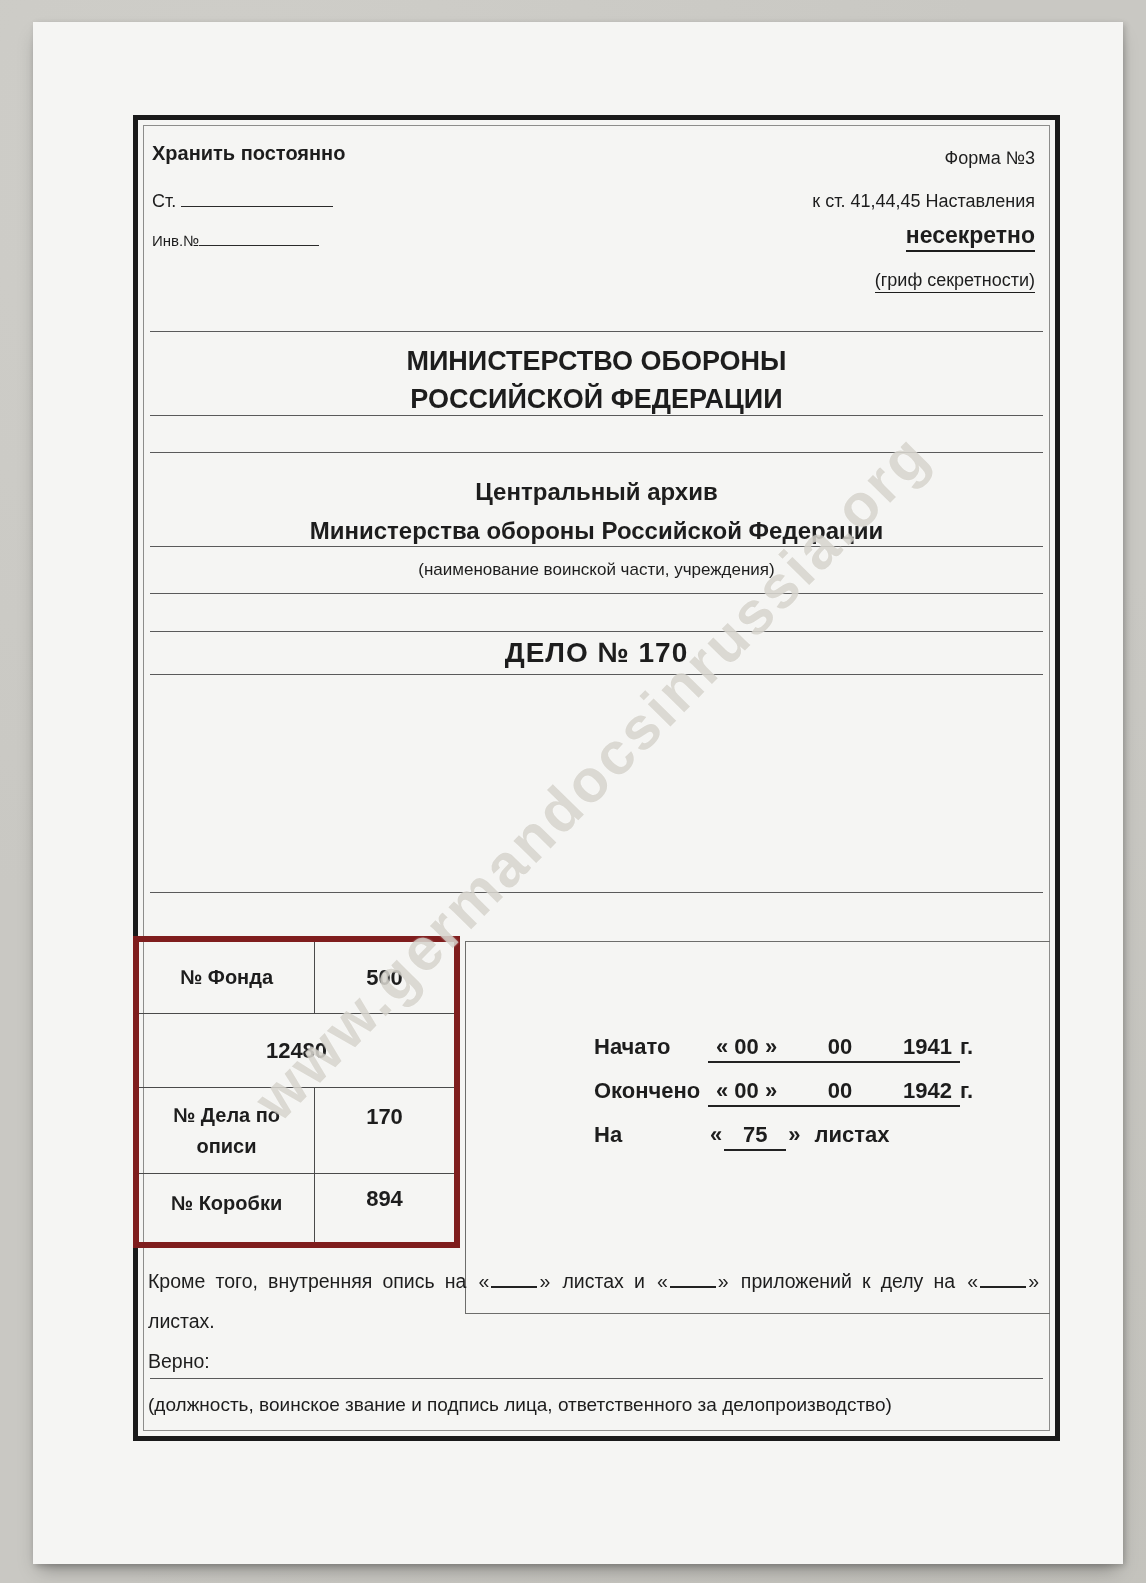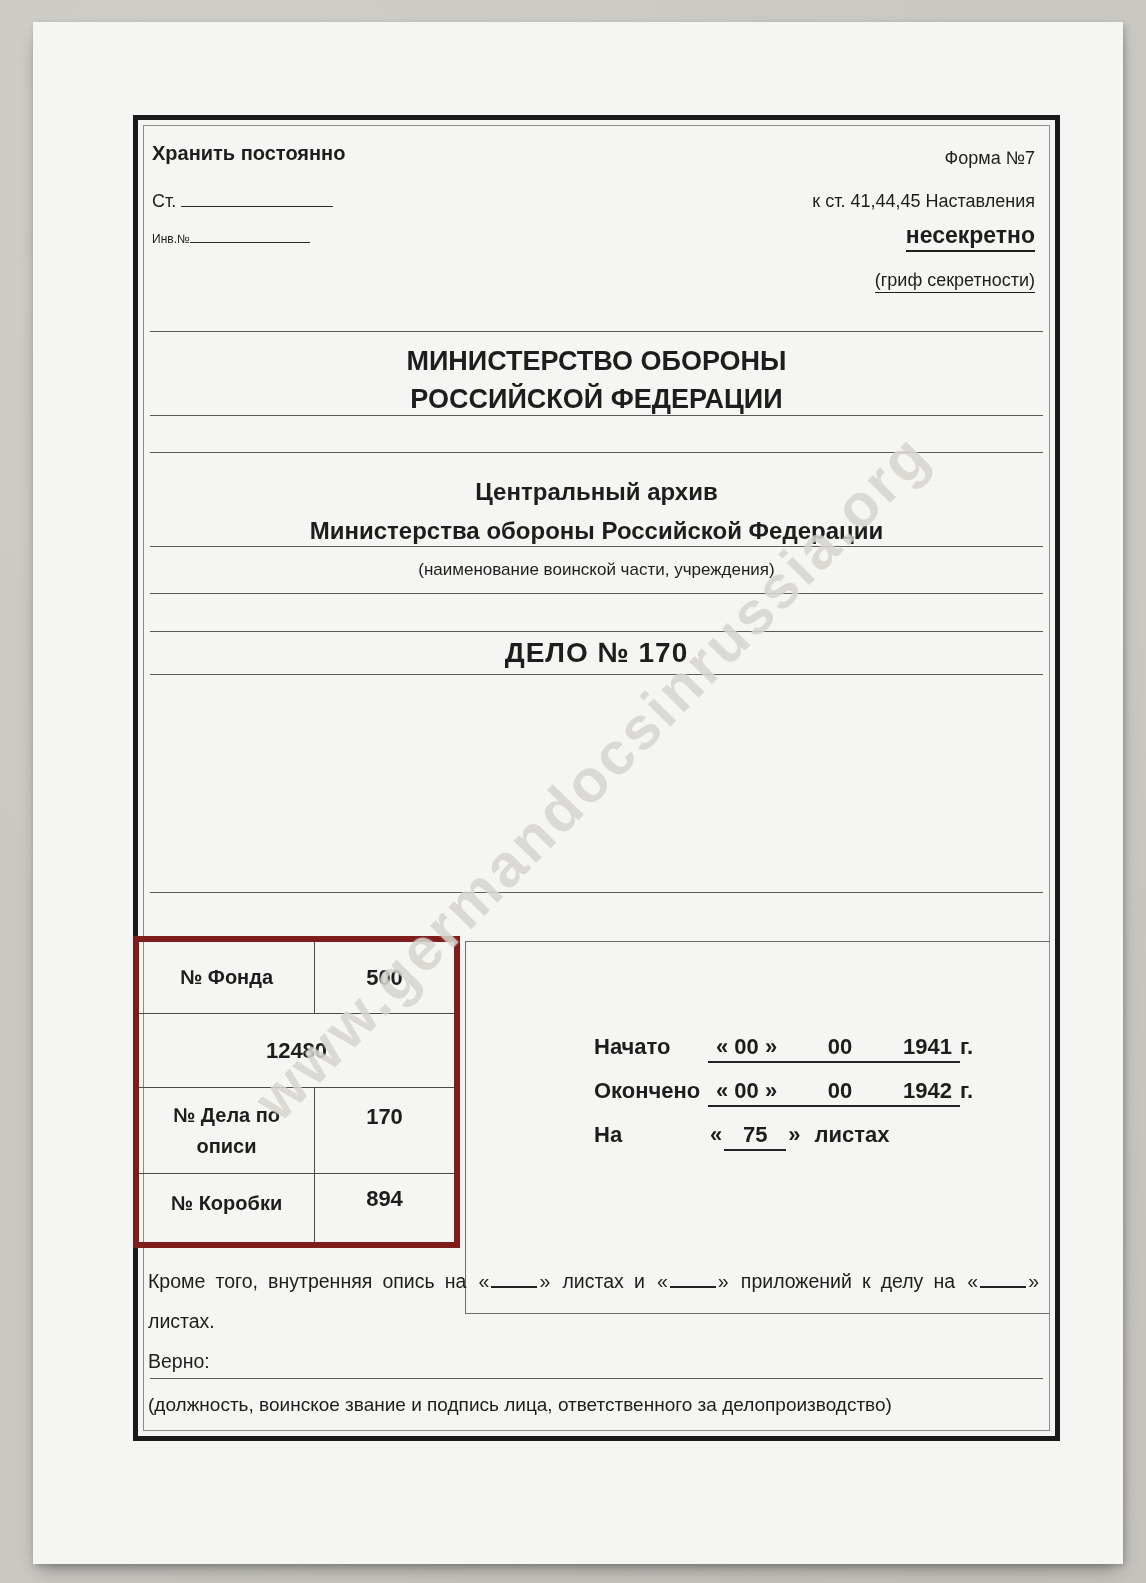--- a/index.html
+++ b/index.html
@@ -21,21 +21,21 @@
     border:5px solid #1a1a1a;box-sizing:border-box;
   }
   .innerline{position:absolute;inset:5px;border:1px solid #8d8d8b;pointer-events:none;}
   .sep{position:absolute;left:12px;right:12px;border-top:1px solid #5a5a5a;height:0;}
   .txt{position:absolute;white-space:nowrap;}
   .center{left:0;right:0;text-align:center;}
   .blankline{display:inline-block;border-bottom:1.6px solid #2a2a2a;height:1em;vertical-align:baseline;}
   
   .hdr-left-keep{left:14px;top:22px;font-size:20px;font-weight:bold;}
   .hdr-left-st{left:14px;top:68px;font-size:18px;}
-  .hdr-left-inv{left:14px;top:110px;font-size:12px;}
+  .hdr-left-inv{left:14px;top:110px;font-size:15px;}
   .hdr-right{position:absolute;right:20px;text-align:right;}
   .hdr-form{top:28px;font-size:18px;}
   .hdr-article{top:71px;font-size:18px;}
   .hdr-secrecy{top:102px;font-size:23px;font-weight:bold;border-bottom:2px solid #1d1d1d;padding-bottom:1px;}
   .hdr-secrecy-cap{top:150px;font-size:18px;border-bottom:1.5px solid #1d1d1d;padding-bottom:1px;}
   
   .ministry{top:222px;font-size:27px;font-weight:bold;line-height:38px;}
   .archive{top:352px;font-size:24px;font-weight:bold;line-height:39px;}
   .unitcap{top:440px;font-size:17px;}
   .delo{top:517px;font-size:28px;font-weight:bold;letter-spacing:1px;text-align:center;}
@@ -92,21 +92,21 @@
 
     <div class="txt hdr-left-keep">Хранить постоянно</div>
     <div class="txt hdr-left-st">
       <span>Ст.</span>
       <span class="blankline" style="width:152px;"></span>
     </div>
     <div class="txt hdr-left-inv">
       <span>Инв.№</span><span class="blankline" style="width:120px;"></span>
     </div>
 
-    <div class="txt hdr-right hdr-form">Форма №7</div>
+    <div class="txt hdr-right hdr-form">Форма №3</div>
     <div class="txt hdr-right hdr-article">к ст. 41,44,45 Наставления</div>
     <div class="txt hdr-right hdr-secrecy">несекретно</div>
     <div class="txt hdr-right hdr-secrecy-cap">(гриф секретности)</div>
 
     <div class="sep" style="top:211px;"></div>
 
     <div class="txt center ministry">
       <div>МИНИСТЕРСТВО ОБОРОНЫ</div>
       <div>РОССИЙСКОЙ ФЕДЕРАЦИИ</div>
     </div>

